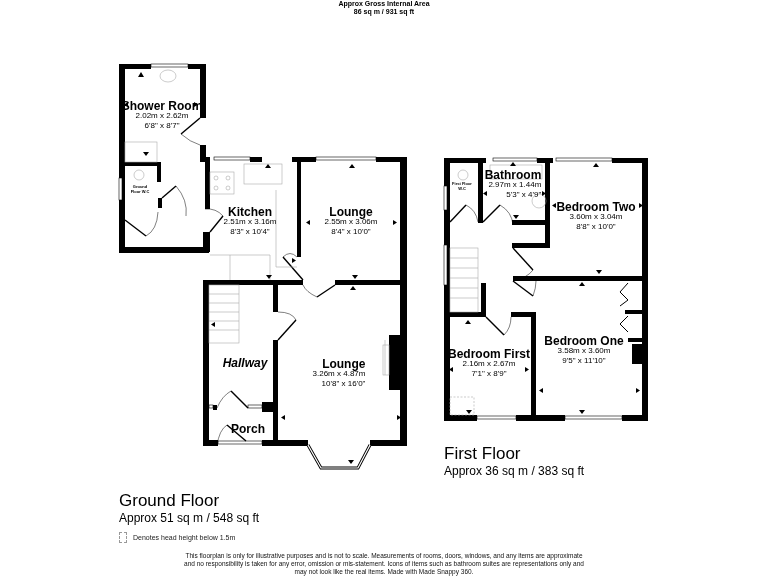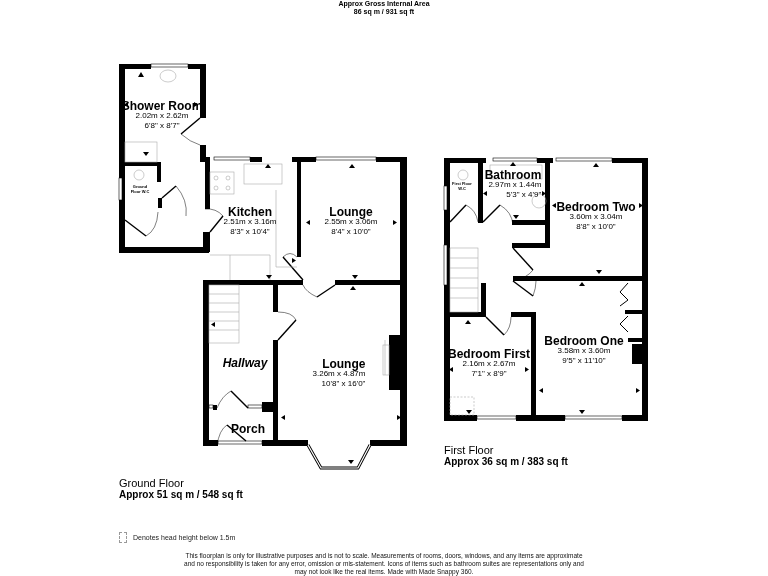--- a/index.html
+++ b/index.html
@@ -3,22 +3,22 @@
 <meta charset="utf-8">
 <style>
   html, body { margin:0; padding:0; background:#ffffff; }
   body { width:768px; height:576px; position:relative; overflow:hidden; font-family:"Liberation Sans", sans-serif; color:#000; }
   .abs { position:absolute; }
   .hdr { left:0; width:768px; top:0; text-align:center; font-size:7px; font-weight:bold; line-height:8px; }
   svg.plan { position:absolute; left:0; top:0; }
   .room-label { position:absolute; text-align:center; font-size:8px; line-height:10px; white-space:nowrap; transform:translateX(-50%); }
   .room-label .nm { font-weight:bold; font-size:12px; }
   .tiny { position:absolute; font-size:4px; font-weight:bold; text-align:center; line-height:5px; transform:translateX(-50%); white-space:nowrap; }
-  .floor-title { font-size:11px; }
-  .floor-area { font-size:10px; font-weight:bold; }
+  .floor-title { font-size:17px; }
+  .floor-area { font-size:12px; font-weight:normal; }
   .legend { font-size:7px; color:#222; display:flex; align-items:center; gap:6px; }
   .legend-box { width:6px; height:9px; border:1px dashed #999; }
   .disclaimer { left:0; width:768px; top:552px; text-align:center; font-size:6.5px; line-height:8px; color:#111; }
 </style>
 </head>
 <body>
 
 <div class="abs hdr">
   <div>Approx Gross Internal Area</div>
   <div>86 sq m / 931 sq ft</div>
@@ -283,21 +283,21 @@
   <div>2.16m x 2.67m</div>
   <div>7'1" x 8'9"</div>
 </div>
 
 <div class="room-label" style="left:584px;top:336px;">
   <div class="nm">Bedroom One</div>
   <div>3.58m x 3.60m</div>
   <div>9'5" x 11'10"</div>
 </div>
 
-<div class="abs" style="left:119px;top:477px;">
+<div class="abs" style="left:119px;top:491px;">
   <div class="floor-title">Ground Floor</div>
   <div class="floor-area">Approx 51 sq m / 548 sq ft</div>
 </div>
 
 <div class="abs" style="left:444px;top:444px;">
   <div class="floor-title">First Floor</div>
   <div class="floor-area">Approx 36 sq m / 383 sq ft</div>
 </div>
 
 <div class="abs legend" style="left:119px;top:532px;">

